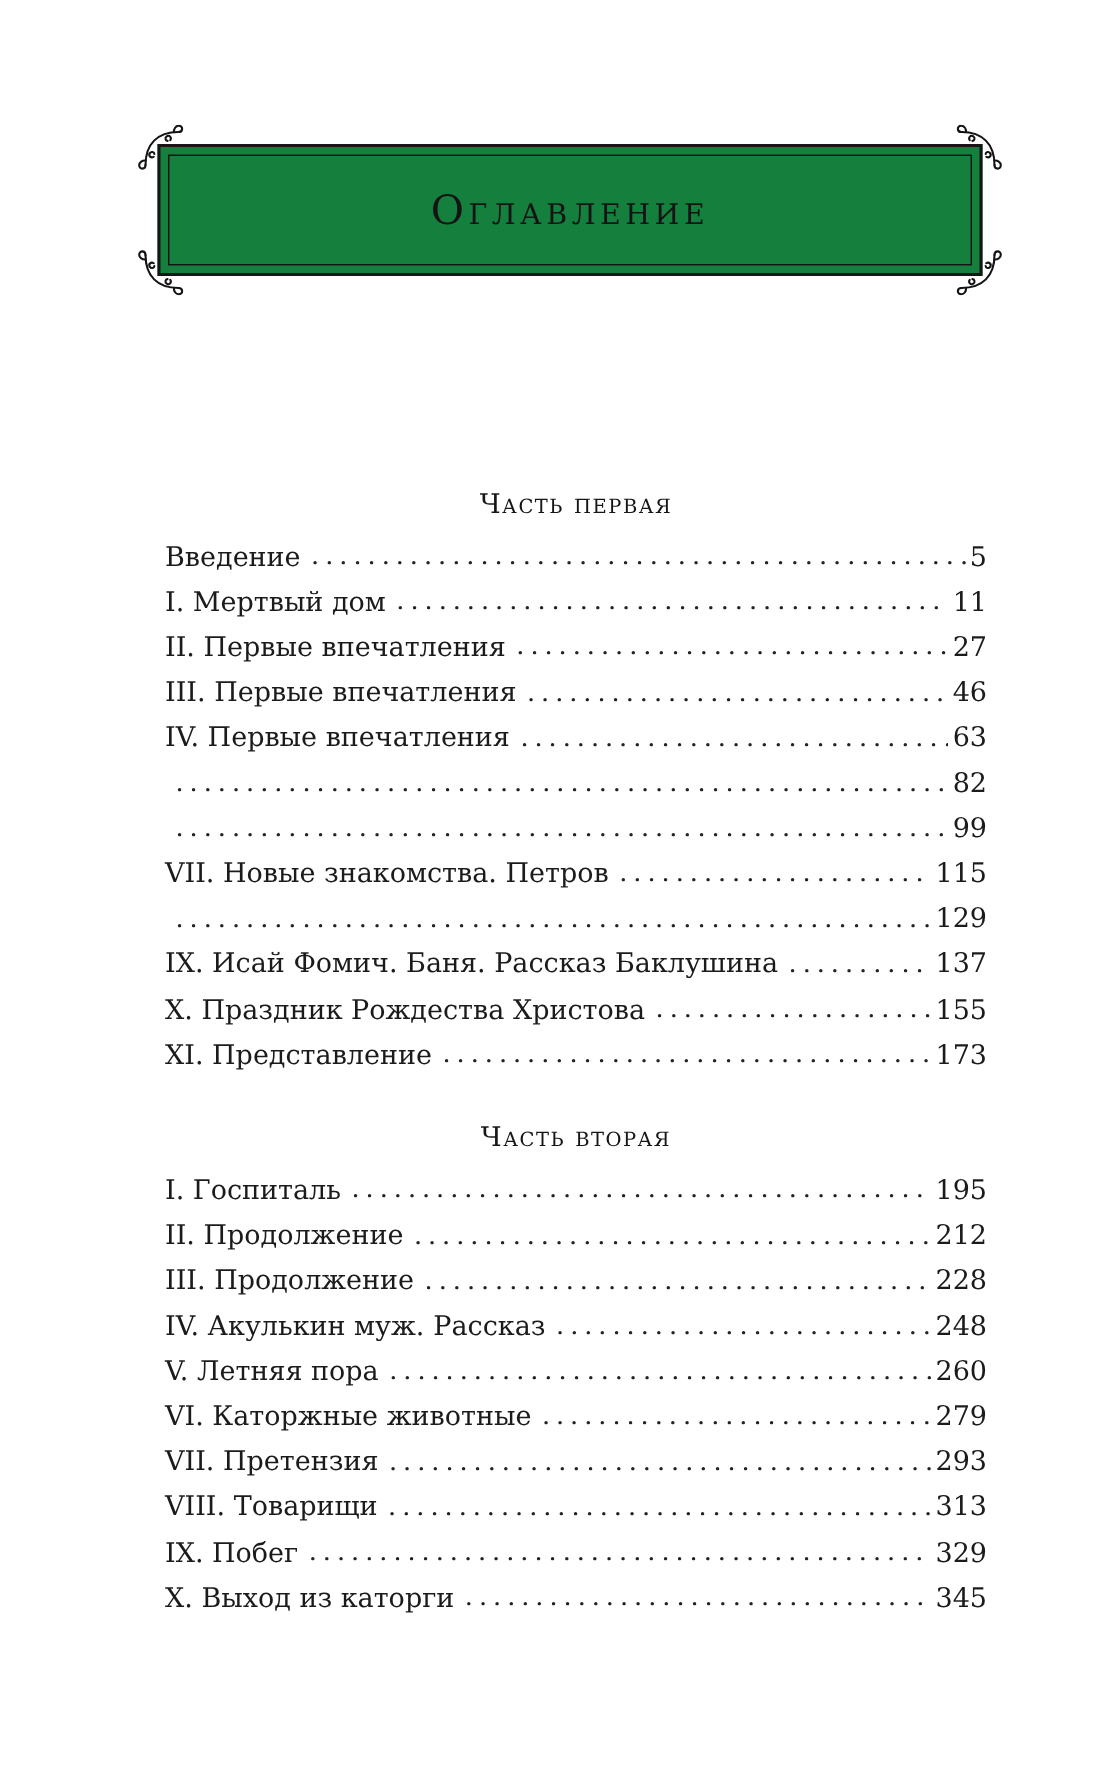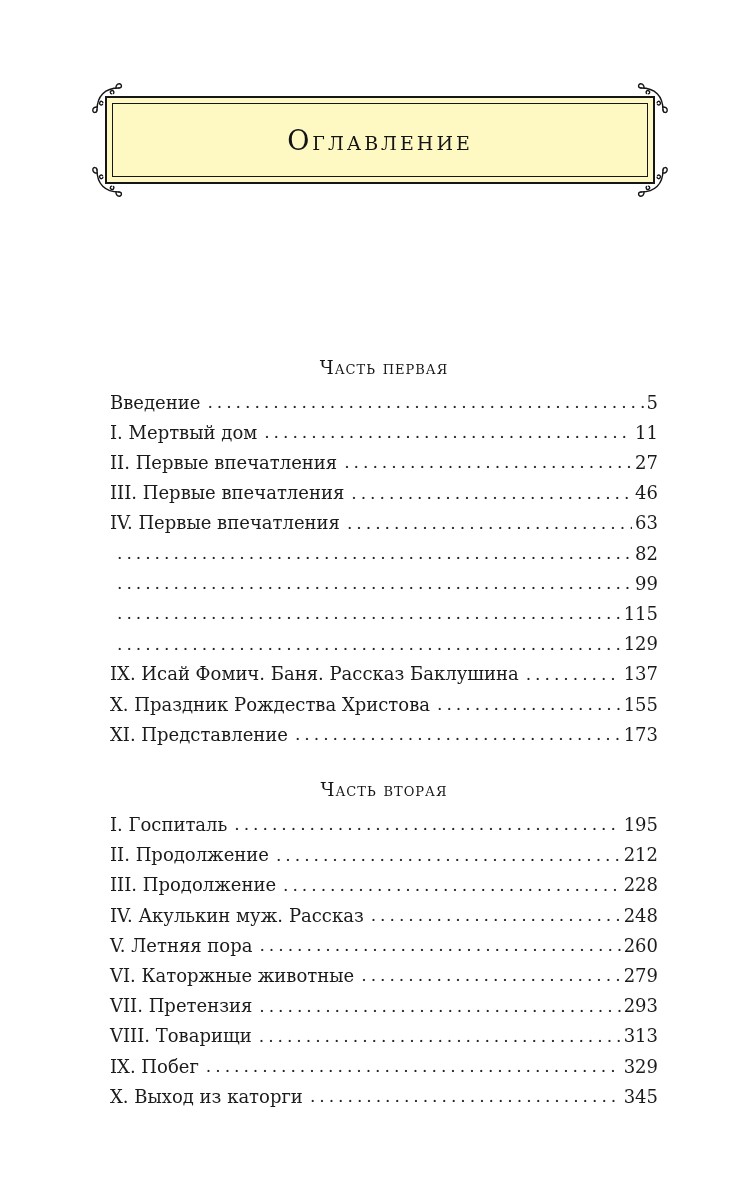--- a/index.html
+++ b/index.html
@@ -16,21 +16,21 @@
     overflow: hidden;
   }
 
   
   .frame {
     position: absolute;
     left: 105px; top: 96px;
     width: 550px; height: 88px;
     border: 2px solid #161616;
     padding: 5px;
-    background: #fef9c3;
+    background: #15803d;
   }
   .frame-inner {
     width: 100%; height: 100%;
     border: 1px solid #161616;
     display: flex; align-items: center; justify-content: center;
   }
   .page-title {
     font-size: 27px;
     font-weight: normal;
     font-variant: small-caps;
@@ -42,21 +42,21 @@
     width: 32px; height: 32px;
   }
   .corner.tl { left: -15px; top: -15px; }
   .corner.tr { right: -15px; top: -15px; transform: rotate(90deg); }
   .corner.br { right: -15px; bottom: -15px; transform: rotate(180deg); }
   .corner.bl { left: -15px; bottom: -15px; transform: rotate(270deg); }
 
   
   .toc {
     position: absolute;
-    left: 110px; top: 357px;
+    left: 110px; top: 326px;
     width: 548px;
   }
   .part + .part { margin-top: 30px; }
   .part-heading {
     text-align: center;
     font-variant: small-caps;
     font-weight: normal;
     font-size: 18px;
     letter-spacing: 1px;
     margin-bottom: 9px;
@@ -161,20 +161,21 @@
             <span class="leader"></span>
             <span class="pagenum">82</span>
           </div>
 
           <div class="toc-entry">
             <span class="leader"></span>
             <span class="pagenum">99</span>
           </div>
 
           <div class="toc-entry">
+            <span class="entry-label"><span>VII. Новые знакомства. Петров</span></span>
             <span class="leader"></span>
             <span class="pagenum">115</span>
           </div>
 
           <div class="toc-entry">
             <span class="leader"></span>
             <span class="pagenum">129</span>
           </div>
 
           <div class="toc-entry">

